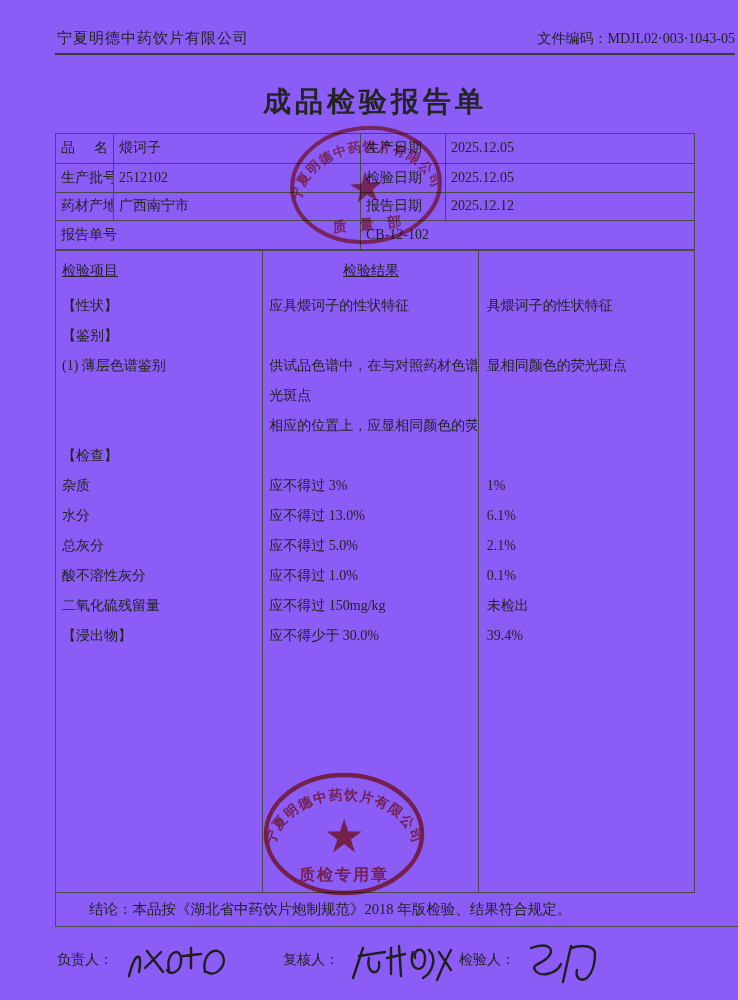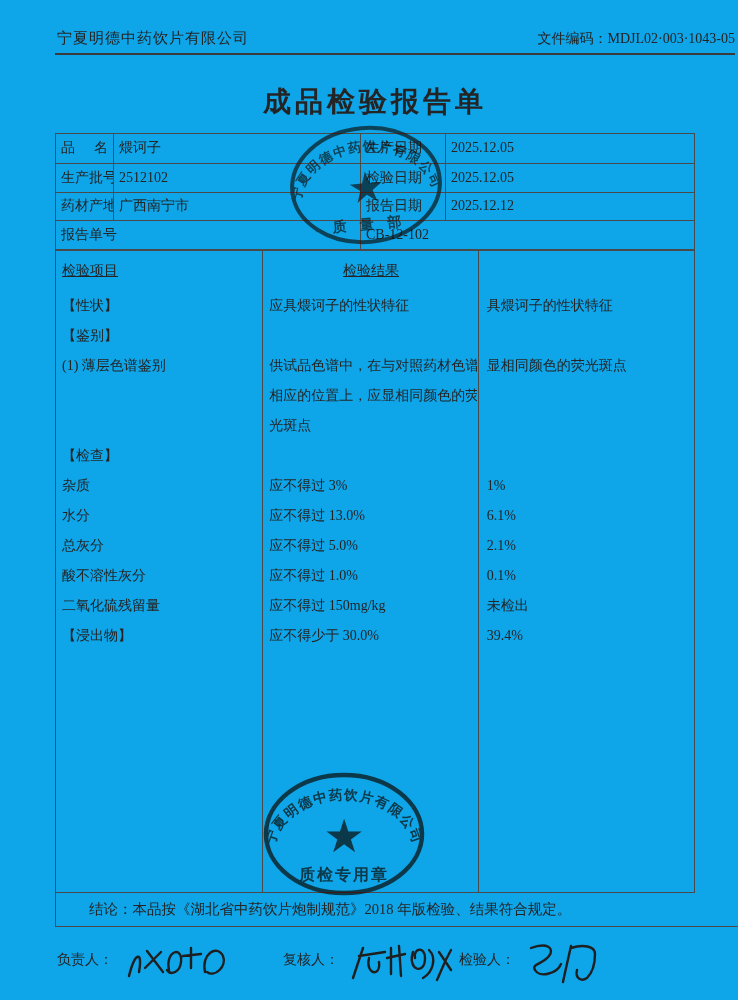--- a/index.html
+++ b/index.html
@@ -1,19 +1,19 @@
 <!DOCTYPE html>
 <html><head>
 <meta charset="utf-8">
 <style>
   * { margin:0; padding:0; box-sizing:border-box; }
   html,body { background:#e8e8e8; }
   .page {
     position:relative; width:738px; height:1000px; margin:0 auto;
-    background:#0ea5e9; overflow:hidden;
+    background:#8b5cf6; overflow:hidden;
     font-family:"Liberation Serif","DejaVu Serif",serif;
     color:#242424;
   }
   .hdr-company { position:absolute; left:57px; top:29px; font-size:15px; letter-spacing:1px; }
   .hdr-code { position:absolute; right:3px; top:30px; font-size:14px; }
   .hdr-rule { position:absolute; left:55px; top:53px; width:680px; height:2px; background:#3a3a3a; }
   .doc-title { position:absolute; left:55px; top:83px; width:640px; text-align:center;
     font-size:28px; font-weight:bold; letter-spacing:4px; }
 
   
@@ -111,26 +111,26 @@
         <span class="c2"></span>
         <span class="c3"></span>
       </div>
     <div class="mt-line">
         <span class="c1">(1) 薄层色谱鉴别</span>
         <span class="c2">供试品色谱中，在与对照药材色谱</span>
         <span class="c3">显相同颜色的荧光斑点</span>
       </div>
     <div class="mt-line">
         <span class="c1"></span>
+        <span class="c2">光斑点</span>
+        <span class="c3"></span>
+      </div>
+    <div class="mt-line">
+        <span class="c1"></span>
         <span class="c2">相应的位置上，应显相同颜色的荧</span>
-        <span class="c3"></span>
-      </div>
-    <div class="mt-line">
-        <span class="c1"></span>
-        <span class="c2">光斑点</span>
         <span class="c3"></span>
       </div>
     <div class="mt-line">
         <span class="c1">【检查】</span>
         <span class="c2"></span>
         <span class="c3"></span>
       </div>
     <div class="mt-line">
         <span class="c1">杂质</span>
         <span class="c2">应不得过 3%</span>

